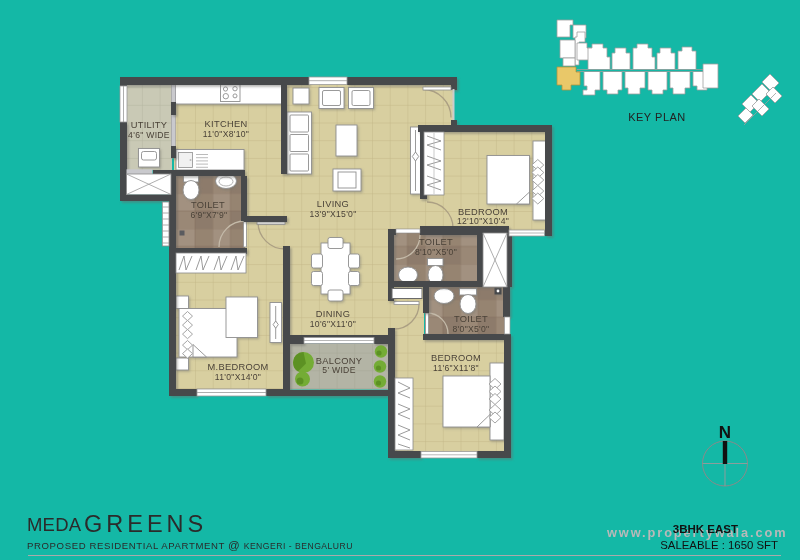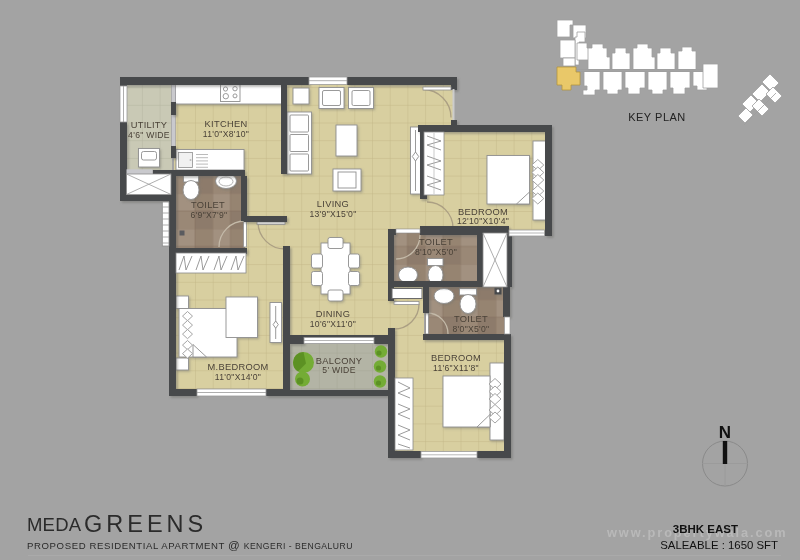--- a/index.html
+++ b/index.html
@@ -1,16 +1,16 @@
 <!DOCTYPE html>
 <html><head>
 <meta charset="utf-8">
 <style>
   html,body{margin:0;padding:0;background:#ffffff;}
-  #page{position:relative;width:800px;height:560px;background:#a3a3a3;overflow:hidden;
+  #page{position:relative;width:800px;height:560px;background:#14b8a6;overflow:hidden;
         font-family:"Liberation Sans", sans-serif;}
   svg{position:absolute;left:0;top:0;}
   text{font-family:"Liberation Sans", sans-serif;}
 </style>
 </head>
 <body>
 <div id="page">
 <svg width="800" height="560" viewBox="0 0 800 560">
 <defs>
   <pattern id="gbeige" width="17.7" height="17.7" patternUnits="userSpaceOnUse" x="0.3" y="16.3">

